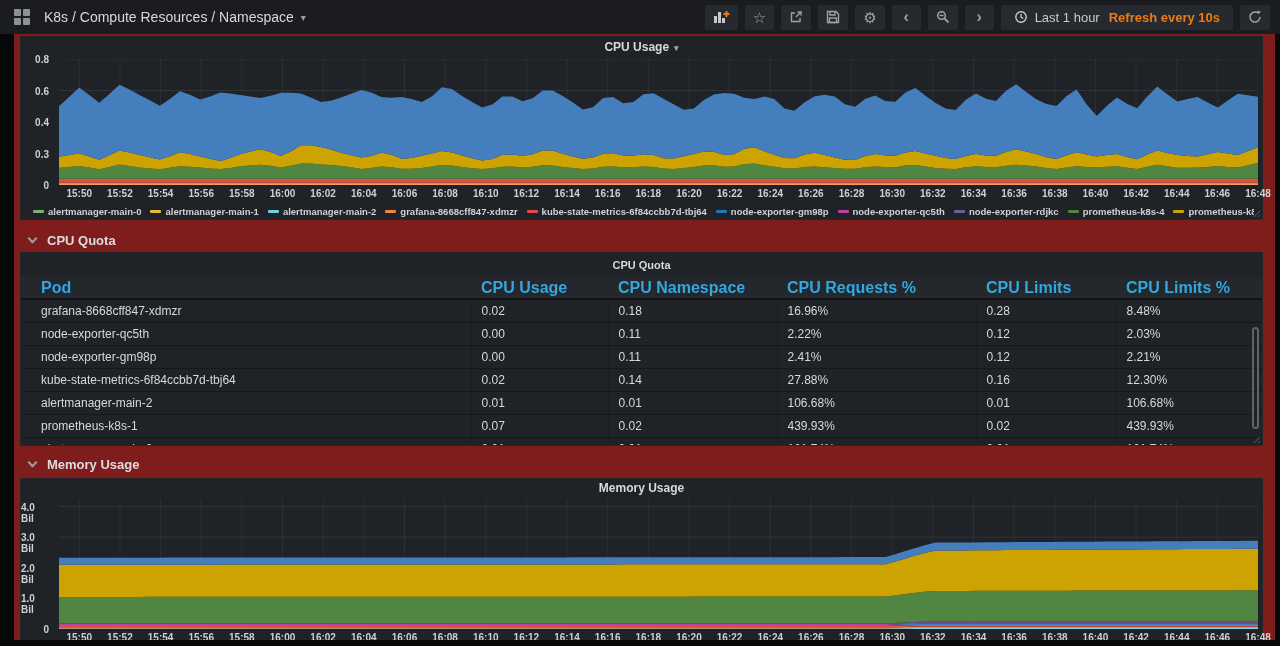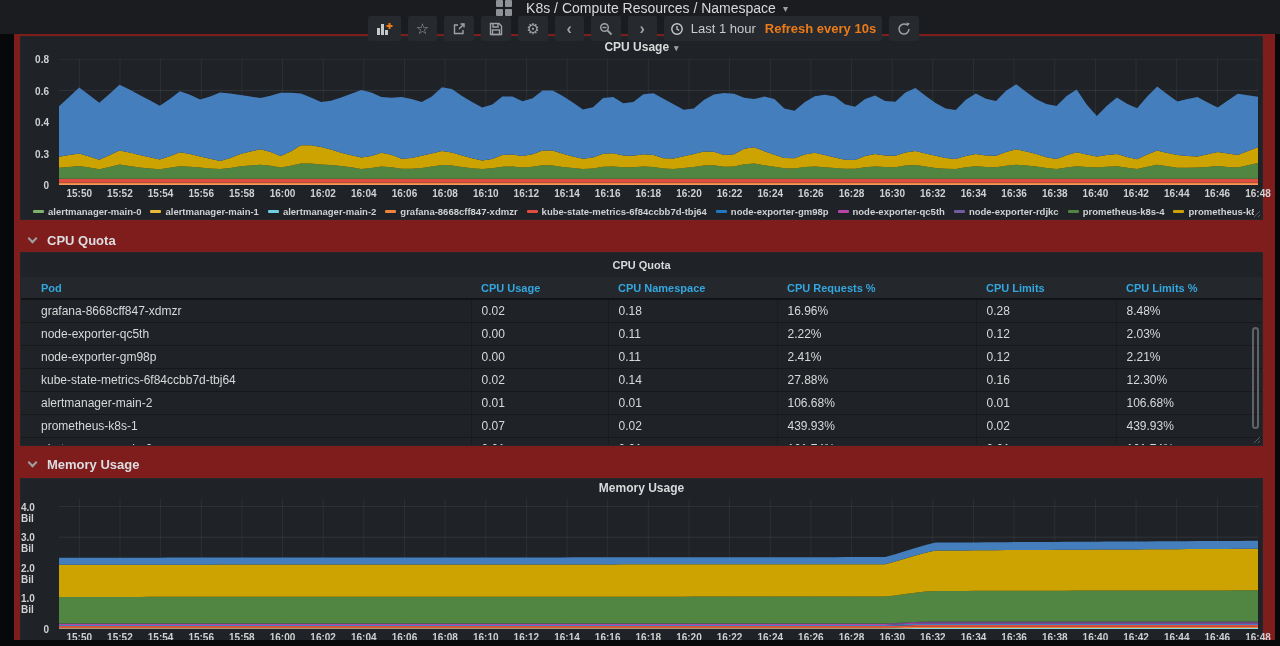--- a/index.html
+++ b/index.html
@@ -1,34 +1,34 @@
 <!DOCTYPE html>
 <html><head>
 <meta charset="utf-8">
 <style>
   * { margin:0; padding:0; box-sizing:border-box; }
   html,body { width:1280px; height:646px; overflow:hidden; background:#070809;
               font-family:"Liberation Sans", sans-serif; }
 
   
   .navbar { position:absolute; top:0; left:0; width:1280px; height:34px; background:#1a1c1f;
-            display:flex; align-items:center; justify-content:space-between; padding:0 10px; z-index:9;flex-direction:column; }
+            display:flex; align-items:center; justify-content:space-between; padding:0 10px; z-index:9; }
   .nav-left { display:flex; align-items:center; }
   .grid-icon { display:grid; grid-template-columns:7px 7px; grid-gap:2px; margin-left:4px; cursor:pointer; }
   .grid-icon .sq { width:7px; height:7px; background:#8e9196; border-radius:1px; }
   .dash-title { margin-left:14px; font-size:14px; color:#d8d9da; cursor:pointer; }
   .title-caret { color:#9ea2a6; font-size:10px; margin-left:7px; cursor:pointer; }
   .nav-right { display:flex; align-items:center; }
   .nav-btn { height:25px; min-width:29px; padding:0 8px; background:#26292e; border:none; border-radius:2px;
              margin-left:7px; display:inline-flex; align-items:center; justify-content:center;
              color:#9ea2a6; font-size:13px; cursor:pointer; }
   .nav-btn.glyph { font-size:15px; line-height:1; }
   .nav-btn.chev { font-size:16px; font-weight:700; padding:0 9px; }
   .nav-btn svg { display:block; }
-  .time-btn { padding:0 6px; }
+  .time-btn { padding:0 13px; }
   .time-label { margin-left:7px; color:#c9cacc; font-size:13px; }
   .refresh-label { margin-left:9px; color:#eb7b18; font-size:13px; font-weight:700; }
 
   
   .dash { position:absolute; top:34px; left:14px; width:1261px; height:606px; background:#7f1d1d;
           overflow:hidden; padding:0 12px 0 6px; }
 
   .panel { position:relative; background:#1f2226; border:1px solid #24262a; }
   .panel-cpu { margin-top:2px; height:184px; }
   .panel-table { height:194px; overflow:hidden; }
@@ -57,21 +57,21 @@
 
   .legend { height:20px; margin:0 8px 0 12px; display:flex; align-items:center; gap:9px;
             overflow:hidden; white-space:nowrap; font-size:9.5px; font-weight:600; color:#d0d1d3; }
   .lg-item { display:inline-flex; align-items:center; cursor:pointer; }
   .lg-dash { width:11px; height:3px; border-radius:1px; margin-right:4px; }
 
   
   .tbl-title { height:24px; line-height:24px; text-align:center; font-size:11px; font-weight:700; color:#d8d9da; }
   table { width:100%; border-collapse:collapse; table-layout:fixed; font-size:12px; color:#d8d9da; }
   thead th { height:22px; text-align:left; color:#33a7e0; font-weight:700; background:#24272b;
-             border-bottom:2px solid #111316; padding:0 10px; cursor:pointer; font-size:11px; }
+             border-bottom:2px solid #111316; padding:0 10px; cursor:pointer; font-size:16px; }
   tbody td { height:23px; padding:0 10px; border-bottom:1px solid #16181b; border-left:1px solid #1a1c20; }
   tbody td:first-child { border-left:none; }
   th.pod-col, td.pod-col { padding-left:20px; }
 
   .tbl-scroll { position:absolute; right:3px; top:74px; width:7px; height:102px;
                 border:2px solid #5f6368; border-radius:5px; background:transparent; cursor:pointer; }
 
   .rsz { position:absolute; right:2px; bottom:2px; width:9px; height:9px; cursor:nwse-resize; opacity:.55;
          background:repeating-linear-gradient(135deg, transparent 0 2px, #8a8e93 2px 3px);
          clip-path:polygon(100% 0, 100% 100%, 0 100%); }

